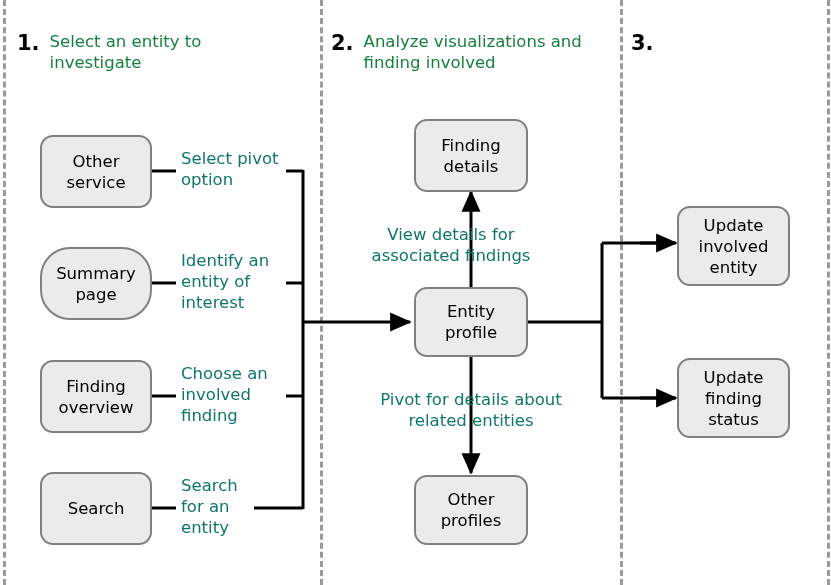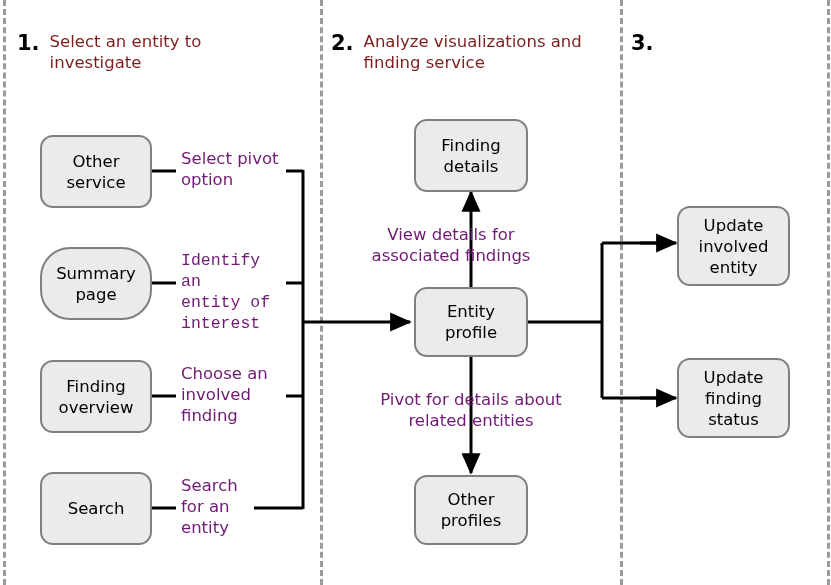--- a/index.html
+++ b/index.html
@@ -39,21 +39,21 @@
     gap: 10px;
   }
   .col-num {
     font-size: 21px;
     font-weight: bold;
     color: #000;
     line-height: 25px;
   }
   .col-title {
     font-size: 16.5px;
-    color: #7f1d1d;
+    color: #15803d;
     line-height: 21px;
     white-space: pre-line;
   }
   .node {
     position: absolute;
     box-sizing: border-box;
     background: #ebebeb;
     border: 2px solid #808080;
     border-radius: 13px;
     display: flex;
@@ -61,21 +61,21 @@
     justify-content: center;
     text-align: center;
     font-size: 16.5px;
     color: #000;
     line-height: 21px;
     white-space: pre-line;
   }
   .edge-label {
     position: absolute;
     font-size: 16.5px;
-    color: #701a75;
+    color: #0f766e;
     line-height: 21px;
     white-space: pre-line;
   }
   .el-center { text-align: center; }
 </style>
 </head>
 <body>
 
 <div id="canvas">
 
@@ -125,38 +125,38 @@
 
   <div class="col-head" style="left:17px; top:31px; width:290px;">
     <span class="col-num">1.</span>
     <span class="col-title">Select an entity to
 investigate</span>
   </div>
 
   <div class="col-head" style="left:331px; top:31px; width:280px;">
     <span class="col-num">2.</span>
     <span class="col-title">Analyze visualizations and
-finding service</span>
+finding involved</span>
   </div>
 
   <div class="col-head" style="left:631px; top:31px; width:190px;">
     <span class="col-num">3.</span>
   </div>
 
   <div class="node" style="left:40px;  top:135px; width:112px; height:73px;">Other
 service</div>
   <div class="node" style="left:40px;  top:247px; width:112px; height:73px;border-radius:30px;">Summary
 page</div>
   <div class="node" style="left:40px;  top:360px; width:112px; height:73px;">Finding
 overview</div>
   <div class="node" style="left:40px;  top:472px; width:112px; height:73px;">Search</div>
 
   <div class="edge-label" style="left:181px; top:148px; width:105px;">Select pivot
 option</div>
-  <div class="edge-label" style="left:181px; top:250px; width:105px;font-family:Liberation Mono, monospace;">Identify an
+  <div class="edge-label" style="left:181px; top:250px; width:105px;">Identify an
 entity of
 interest</div>
   <div class="edge-label" style="left:181px; top:363px; width:105px;">Choose an
 involved
 finding</div>
   <div class="edge-label" style="left:181px; top:475px; width:72px;">Search
 for an
 entity</div>
 
   <div class="node" style="left:414px; top:119px; width:114px; height:73px;">Finding

